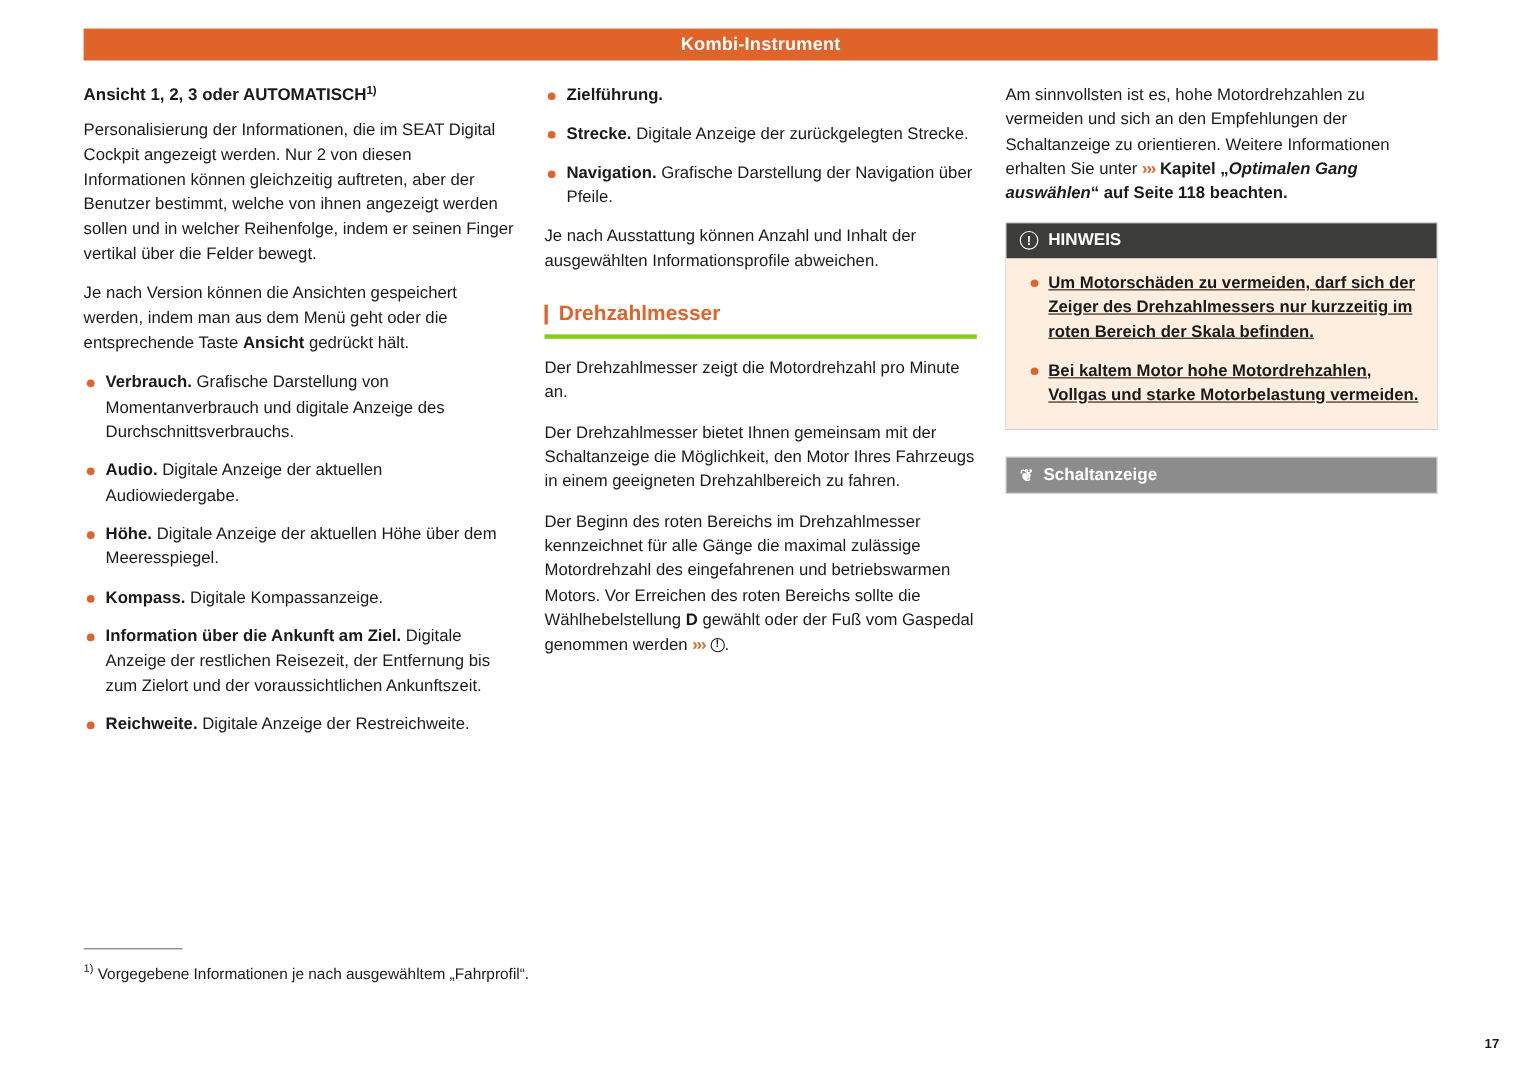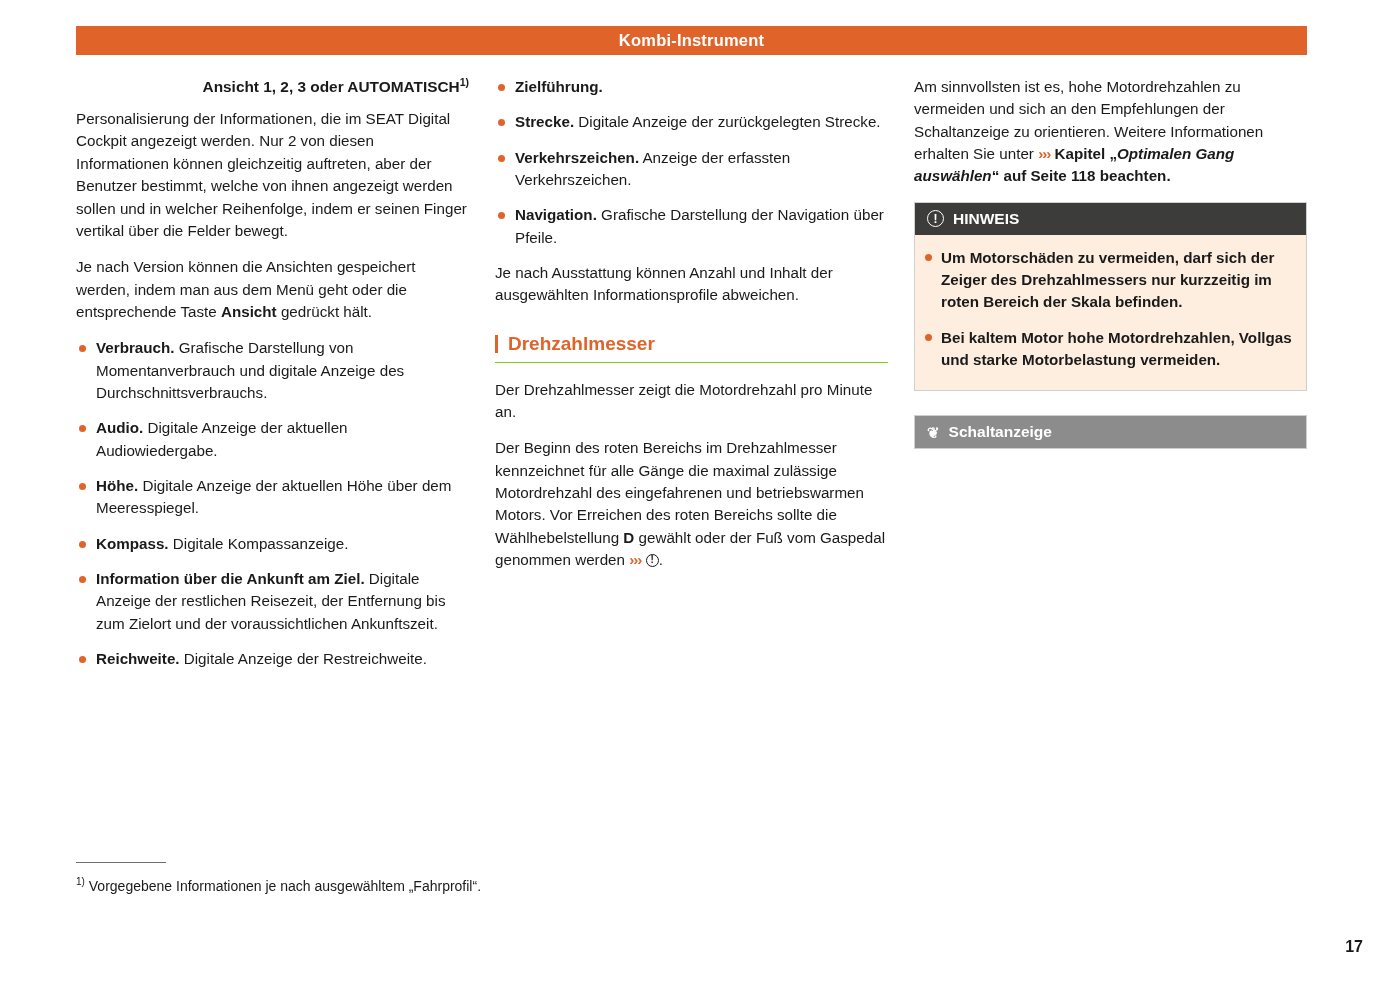--- a/index.html
+++ b/index.html
@@ -57,21 +57,20 @@
     line-height: 1.47;
     color: #1a1a1a;
     margin: 0 0 14px 0;
     text-align: left;
   }
   h3.section-head {
     font-size: 15.4px;
     font-weight: bold;
     color: #1a1a1a;
     margin: 0 0 12px 0;
-    text-align: right;
   }
   sup.fn { font-size: 10.5px; vertical-align: super; }
 
   
   ul.bullets {
     list-style: none;
     margin: 0;
     padding: 0;
   }
   ul.bullets > li {
@@ -89,21 +88,21 @@
     border-radius: 50%;
     background: #e0632a;
   }
   .lead { font-weight: bold; }
 
   
   .chapter {
     position: relative;
     margin: 26px 0 16px 0;
     padding: 0 0 7px 13px;
-    border-bottom: 1px solid #84cc16;
+    border-bottom: 4px solid #84cc16;
   }
   .chapter::before {
     content: "";
     position: absolute;
     left: 0;
     top: 2px;
     bottom: 9px;
     width: 3px;
     background: #e0632a;
   }
@@ -124,25 +123,26 @@
     align-items: center;
     gap: 9px;
     padding: 7px 12px;
     color: #ffffff;
     font-weight: bold;
     font-size: 15.5px;
   }
   .notice-head.dark { background: #3c3c3b; }
   .notice-head.grey { background: #8c8c8c; }
   .notice-body {
-    padding: 12px 14px 6px 8px;
+    padding: 12px 14px 6px 20px;
     font-size: 14.6px;
     line-height: 1.46;
     font-weight: bold;
     color: #1a1a1a;
+    text-decoration: underline;
   }
   .notice-body.cream { background: #fdeedf; }
   .notice-body.light { background: #eeeeee; }
   .notice-body ul {
     list-style: none;
     margin: 0;
     padding: 0;
   }
   .notice-body ul li {
     position: relative;
@@ -219,21 +219,21 @@
     font-size: 14px;
     color: #1a1a1a;
     line-height: 1.4;
   }
   .footnote-text sup { font-size: 10px; vertical-align: super; }
 
   .page-number {
     position: absolute;
     right: 22px;
     bottom: 28px;
-    font-size: 16px;
+    font-size: 12px;
     font-weight: bold;
     color: #1a1a1a;
   }
 </style>
 </head>
 <body>
 
 <div class="page">
   <div class="sheet"></div>
 
@@ -257,31 +257,31 @@
         <li><span class="lead">Kompass.</span><span> Digitale Kompassanzeige.</span></li>
         <li><span class="lead">Information über die Ankunft am Ziel.</span><span> Digitale Anzeige der restlichen Reisezeit, der Entfernung bis zum Zielort und der voraussichtlichen Ankunftszeit.</span></li>
         <li><span class="lead">Reichweite.</span><span> Digitale Anzeige der Restreichweite.</span></li>
       </ul>
     </div>
 
     <div class="col">
       <ul class="bullets">
         <li><span class="lead">Zielführung.</span><span></span></li>
         <li><span class="lead">Strecke.</span><span> Digitale Anzeige der zurückgelegten Strecke.</span></li>
-        <li><span class="lead">Verkehrszeichen.</span><span> Anzeige der erfassten Verkehrszeichen.</span></li>
         <li><span class="lead">Navigation.</span><span> Grafische Darstellung der Navigation über Pfeile.</span></li>
       </ul>
 
       <p>Je nach Ausstattung können Anzahl und Inhalt der ausgewählten Informationsprofile abweichen.</p>
 
       <div class="chapter">
         <h2>Drehzahlmesser</h2>
       </div>
 
       <p>Der Drehzahlmesser zeigt die Motordrehzahl pro Minute an.</p>
+      <p>Der Drehzahlmesser bietet Ihnen gemeinsam mit der Schaltanzeige die Möglichkeit, den Motor Ihres Fahrzeugs in einem geeigneten Drehzahlbereich zu fahren.</p>
       <p><span>Der Beginn des roten Bereichs im Drehzahlmesser kennzeichnet für alle Gänge die maximal zulässige Motordrehzahl des eingefahrenen und betriebswarmen Motors. Vor Erreichen des roten Bereichs sollte die Wählhebelstellung </span><span class="bold">D</span><span> gewählt oder der Fuß vom Gaspedal genommen werden </span><span class="arrows">›››</span> <span class="warnsym"></span><span>.</span></p>
     </div>
 
     <div class="col">
       <p><span>Am sinnvollsten ist es, hohe Motordrehzahlen zu vermeiden und sich an den Empfehlungen der Schaltanzeige zu orientieren. Weitere Informationen erhalten Sie unter </span><span class="arrows">›››</span><span class="bold"> Kapitel „</span><span class="ital-b">Optimalen Gang auswählen</span><span class="bold">“ auf Seite 118 beachten.</span></p>
 
       <div class="notice">
         <div class="notice-head dark">
           <span class="ico-circle">!</span>
           <span>HINWEIS</span>

